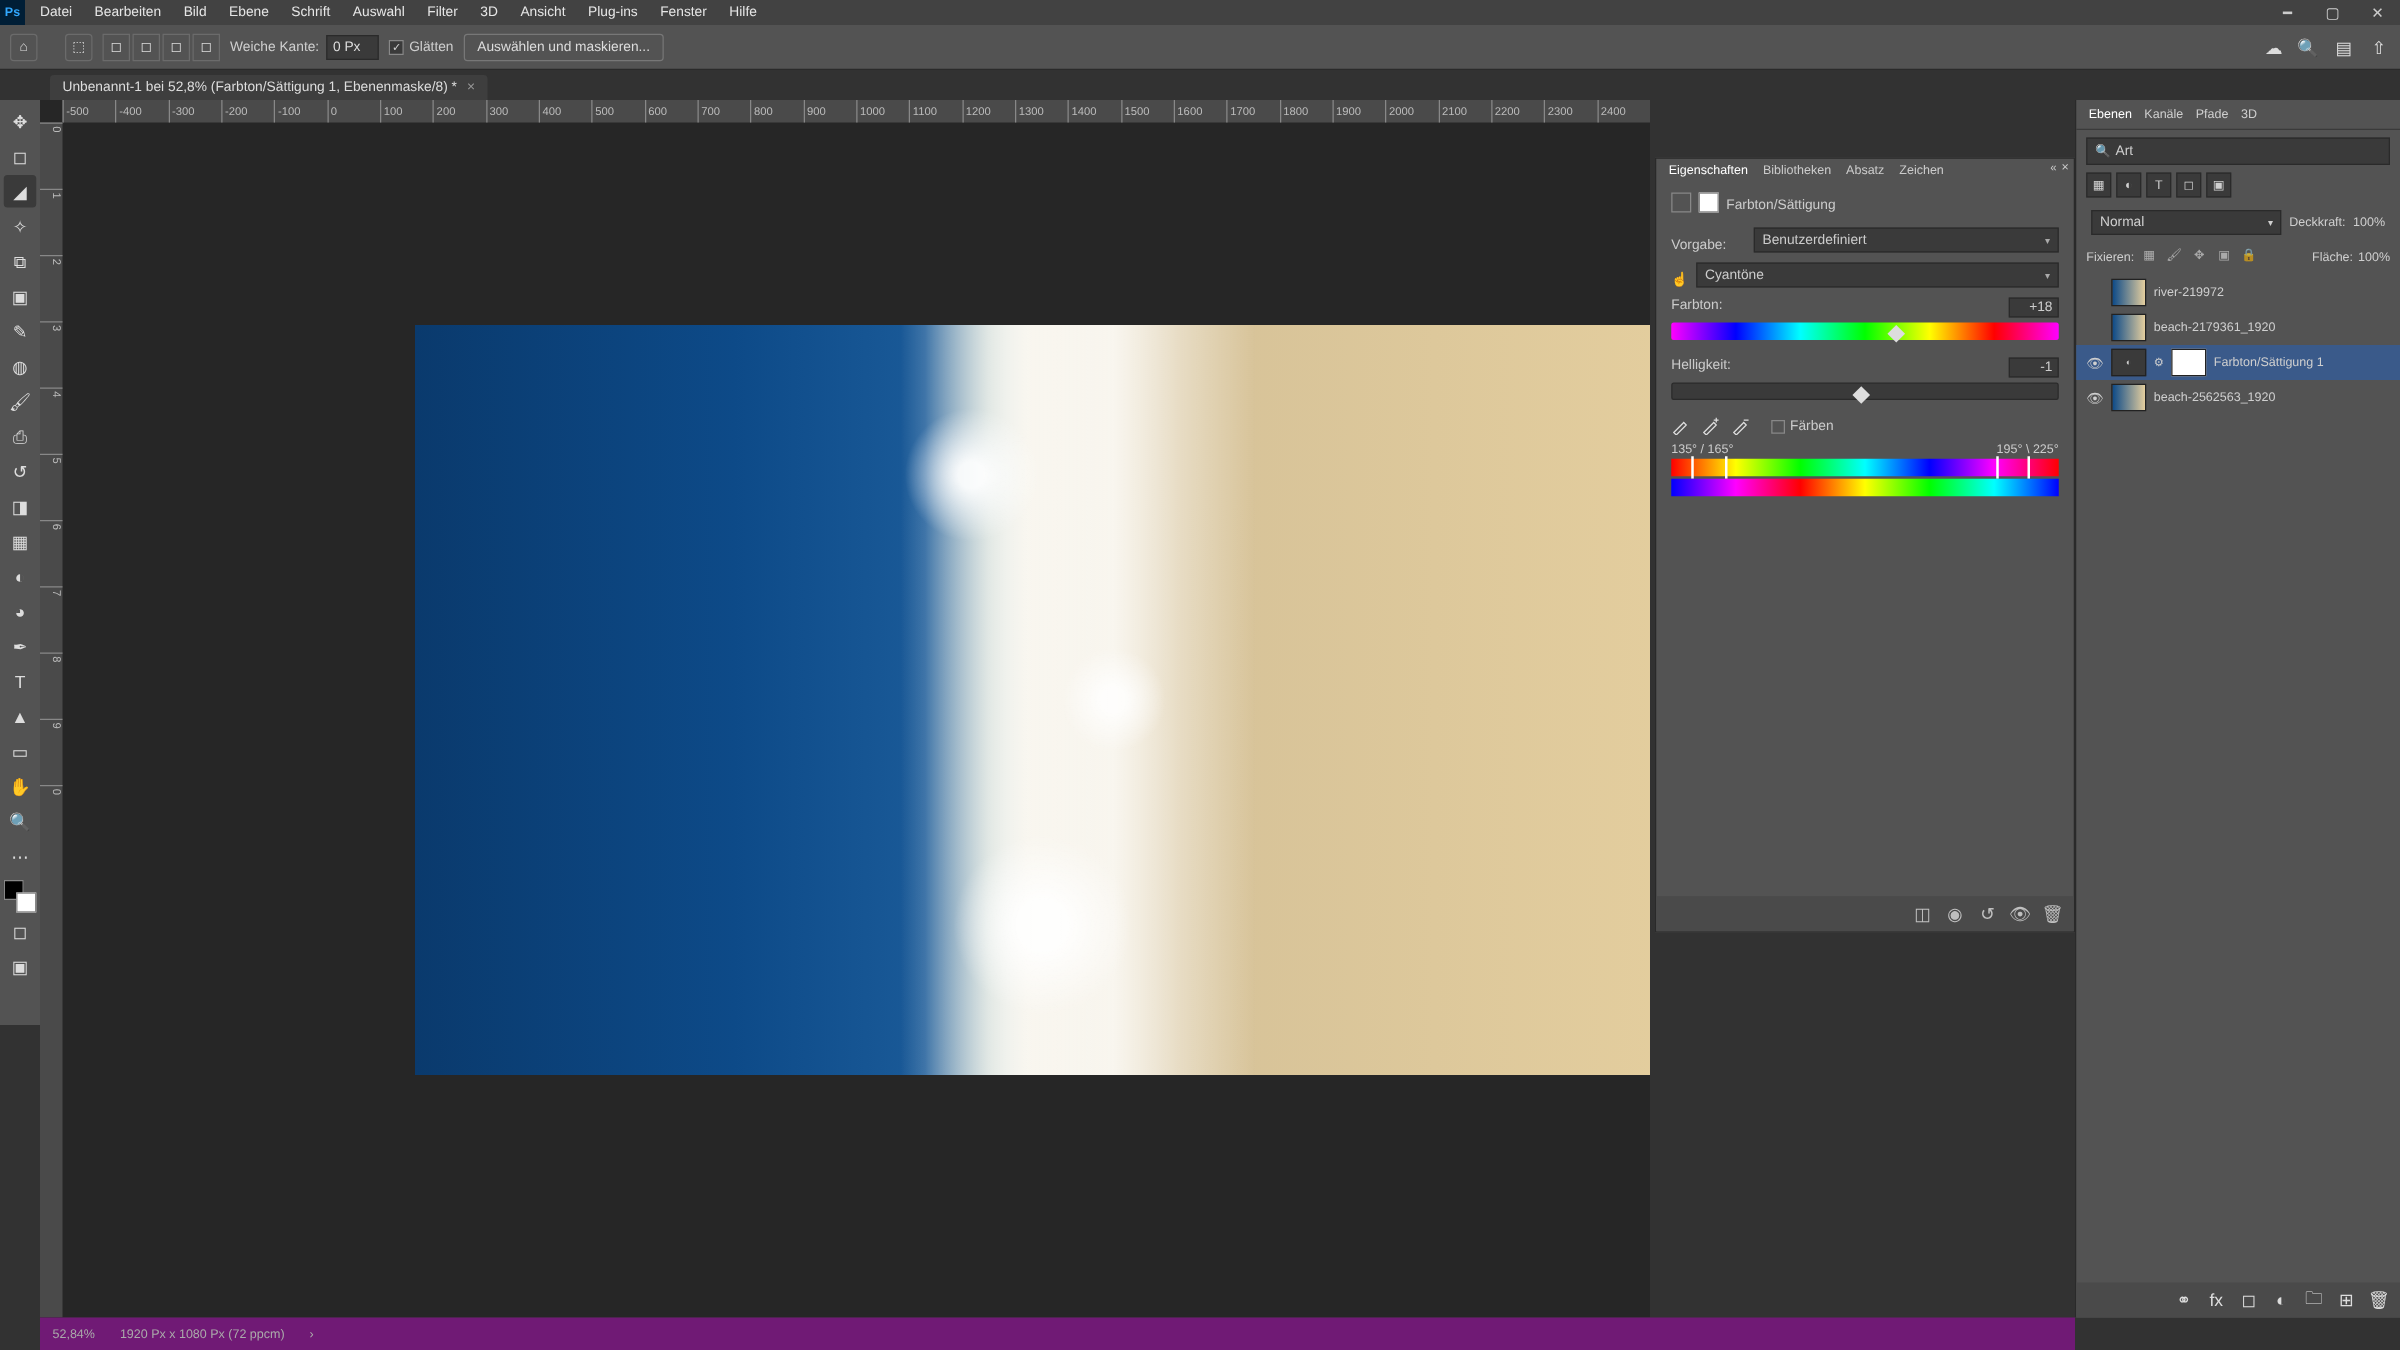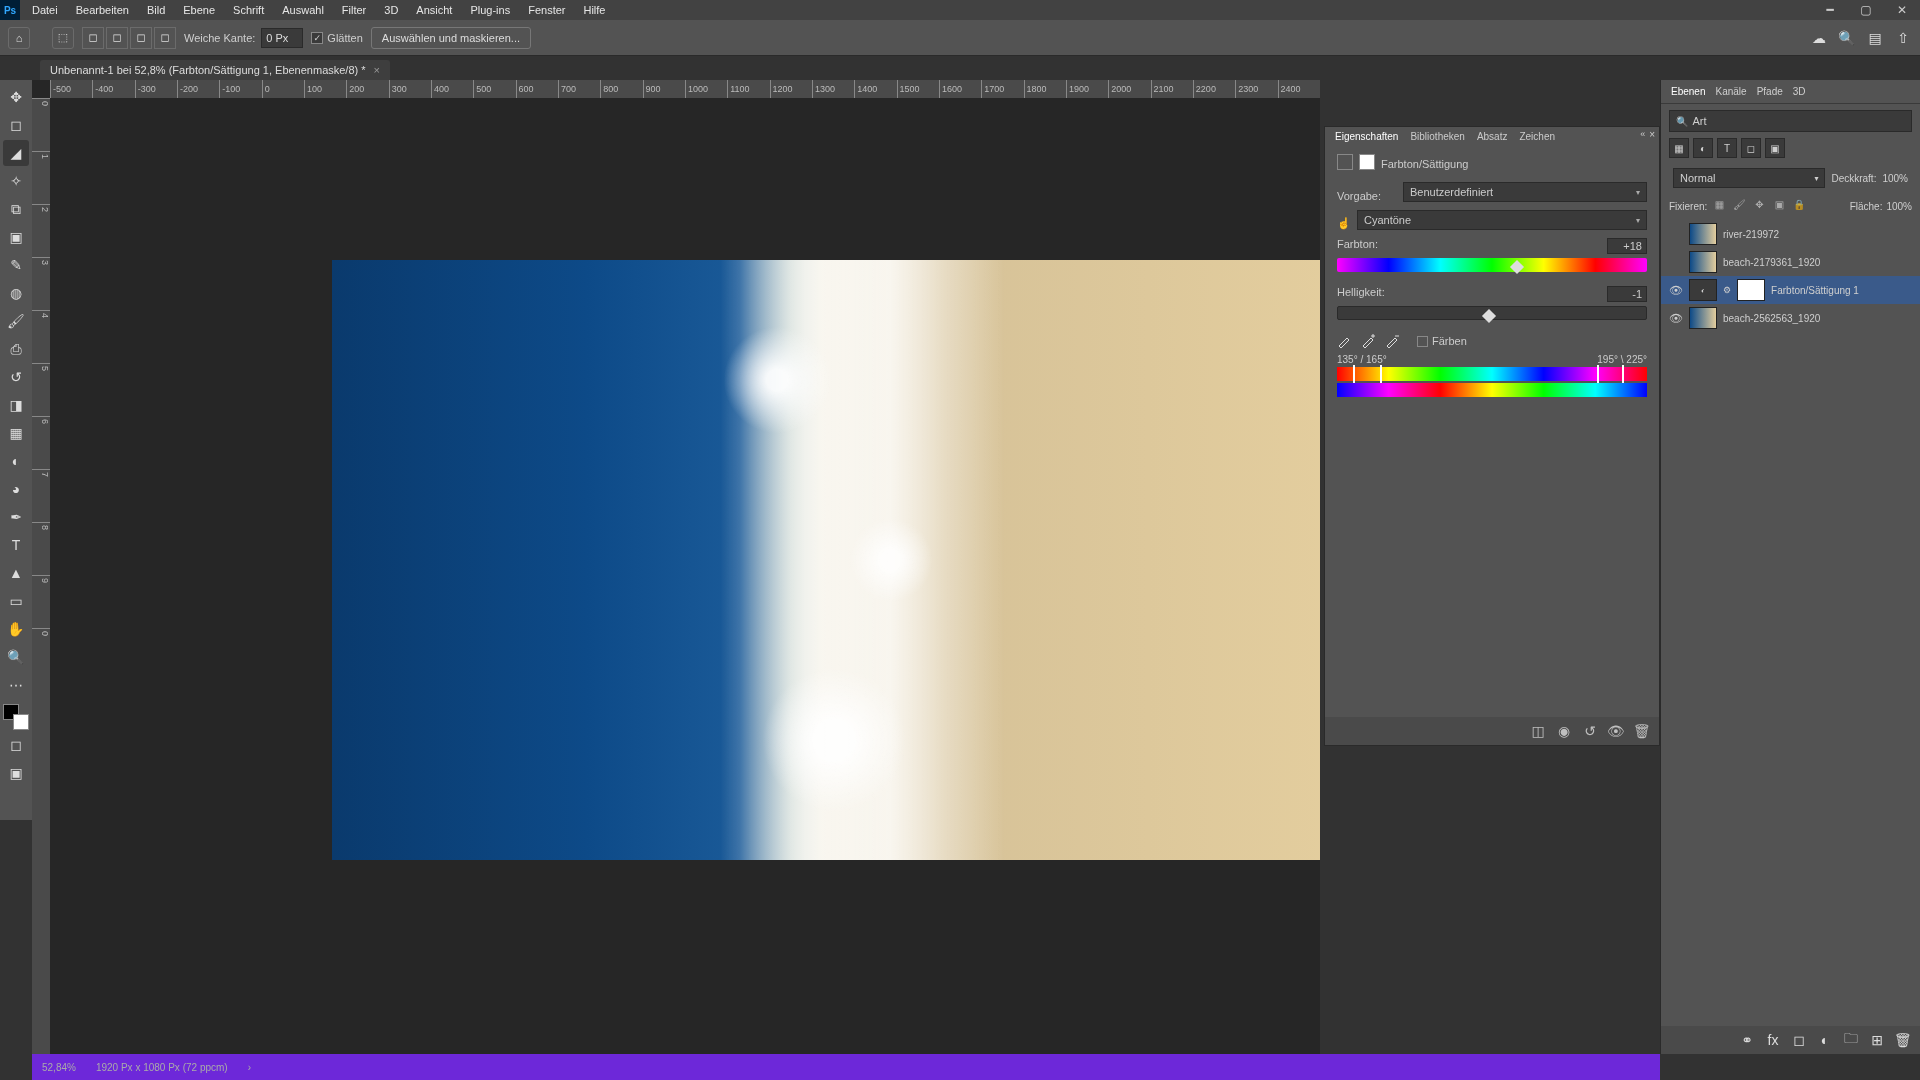--- a/index.html
+++ b/index.html
@@ -93,21 +93,21 @@
 .layer.sel { background:#3a5a8a;}
 .layer .eye { width:14px; height:14px; display:flex; align-items:center; justify-content:center; font-size:11px;}
 .layer .thumb { width:28px; height:22px; background:#888; border:1px solid #222; font-size:7px;}
 .layer .thumb.mask{background:#fff;}
 .layer .thumb.adj{background:#3a3a3a;display:flex;align-items:center;justify-content:center;}
 .layer .name{font-size:10px;}
 
 #right .bottom { position:absolute; bottom:0; left:0; right:0; height:28px; background:#4a4a4a; display:flex; justify-content:flex-end; align-items:center; gap:8px; padding:0 8px;}
 
 
-#status { position:absolute; left:32px; right:260px; bottom:0; height:26px; background:#6d28d9; display:flex; align-items:center; gap:20px; padding:0 10px; font-size:10px; color:#aaa;}
+#status { position:absolute; left:32px; right:260px; bottom:0; height:26px; background:#701a75; display:flex; align-items:center; gap:20px; padding:0 10px; font-size:10px; color:#aaa;}
 
 </style>
 </head>
 <body>
 
 <div id="titlebar">
   <div class="ps">Ps</div>
   <div id="menubar">
       <span>Datei</span>
       <span>Bearbeiten</span>

